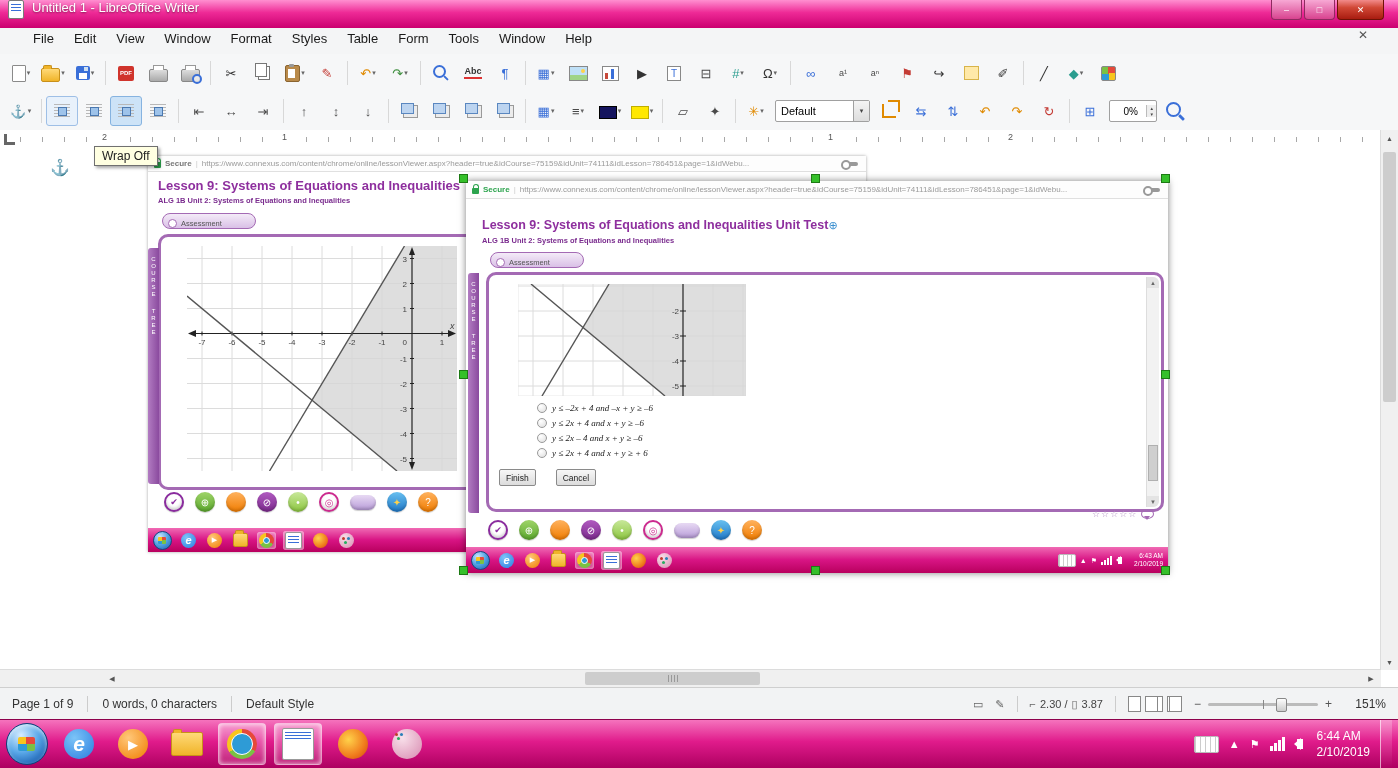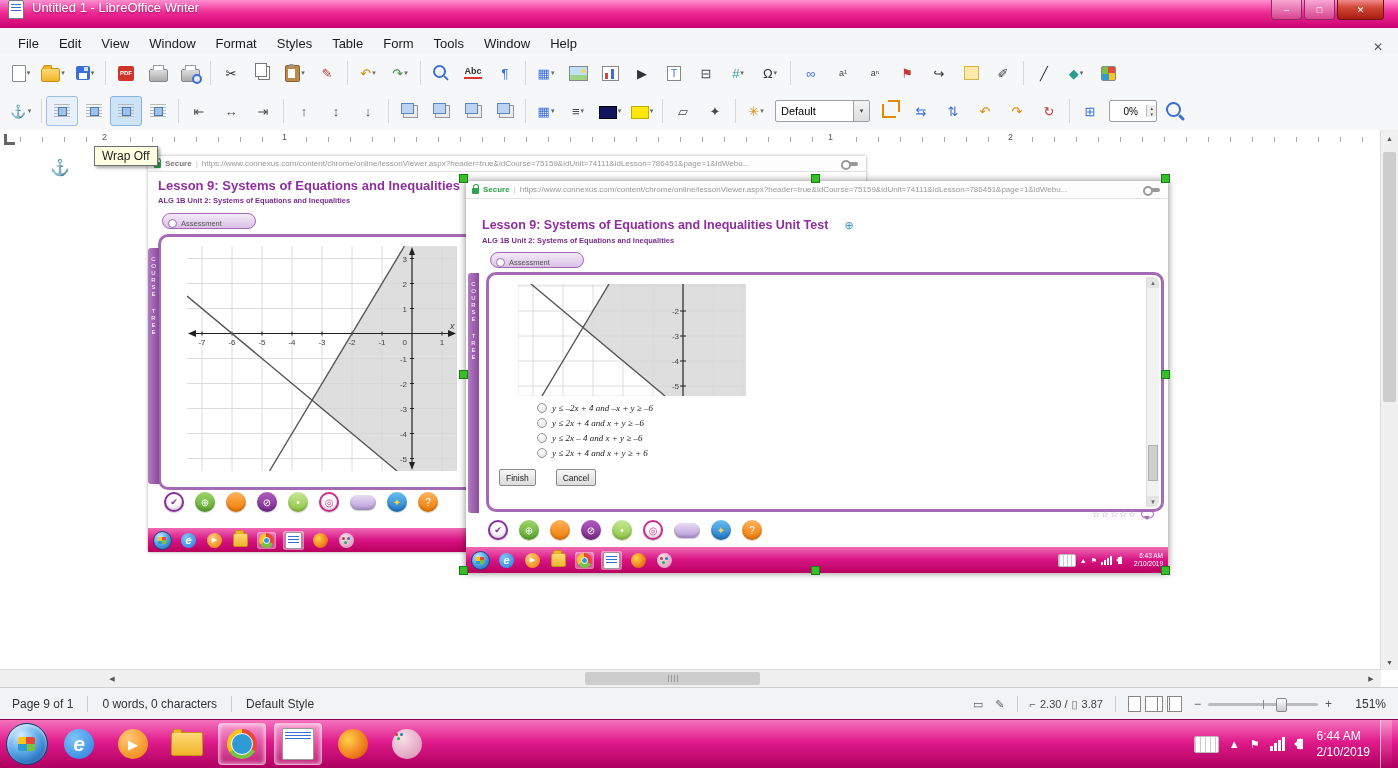--- a/index.html
+++ b/index.html
@@ -14,21 +14,21 @@
   .appicon::after{content:"";position:absolute;left:2px;top:3px;right:2px;height:9px;
     background:repeating-linear-gradient(180deg,#3a6fd8 0 1px,transparent 1px 3px);}
   .tb-title{font-size:13px;text-shadow:0 1px 2px rgba(0,0,0,.45);}
   .winbtns{position:absolute;top:0;right:14px;display:flex;gap:2px;}
   .winbtn{width:29px;height:19px;background:linear-gradient(#f7a8d4,#d8438f);border:1px solid #8e2a60;border-top:none;
     border-radius:0 0 4px 4px;color:#fff;font-size:9px;display:flex;align-items:center;justify-content:center;}
   .winbtn.close{width:45px;background:linear-gradient(#f28b8b,#d14836 40%,#a81c10);border-color:#6e1206;}
 
   
   .menubar{position:absolute;top:28px;left:0;right:0;height:26px;background:#f4f5f6;border-bottom:1px solid #e2e2e2;
-    display:flex;align-items:flex-end;padding:0 9px;gap:2px;}
+    display:flex;align-items:flex-start;padding:0 24px;gap:2px;}
   .menu-item{font-size:13px;color:#1a1a1a;padding:3px 9px;border-radius:3px;}
   .menu-close{margin-left:auto;color:#555;font-size:12px;padding:0 6px;}
 
   
   .toolbar{position:absolute;left:0;right:0;background:#f6f7f8;border-bottom:1px solid #e3e3e3;
     display:flex;align-items:center;padding:0 5px;}
   #toolbar1{top:54px;height:38px;}
   #toolbar2{top:92px;height:38px;}
   .tb{height:28px;min-width:24px;padding:0 3px;display:flex;align-items:center;justify-content:center;border-radius:3px;border:1px solid transparent;}
   .tb.active{background:#cde3f7;border-color:#86b3e0;}
@@ -106,21 +106,21 @@
   .keyic{width:11px;height:4px;background:#999;border-radius:2px;position:relative;margin:0 2px 0 8px;flex:none;}
   .keyic::before{content:"";position:absolute;left:-6px;top:-2px;width:6px;height:6px;border:2px solid #999;border-radius:50%;background:#fff;}
 
   .ftitlebar{height:14px;background:linear-gradient(180deg,#ff9ed6,#ef3a9e 55%,#d5247f);display:flex;align-items:center;padding:0 4px;gap:4px;border-bottom:1px solid #b0146a;}
   .favicon{width:8px;height:8px;background:#3a8fd0;border-radius:2px;flex:none;}
   .ftitle{font-size:8px;color:#3a0a32;white-space:nowrap;overflow:hidden;flex:1;}
   .fbtn{width:12px;height:9px;font-size:6px;color:#fff;background:linear-gradient(#f8b0d8,#d8438f);border:1px solid #a83070;border-radius:2px;display:flex;align-items:center;justify-content:center;line-height:1;flex:none;}
   .fbtn.close{background:linear-gradient(#f08a7a,#c42c18);border-color:#8a1c0c;}
 
   .lesson-title{position:absolute;font-weight:bold;color:#8e2f9e;font-size:13px;white-space:nowrap;}
-  .frontwin .lesson-title{font-size:12.5px;display:flex;align-items:center;gap:16px;}
+  .frontwin .lesson-title{font-size:12.5px;display:flex;align-items:center;gap:0;}
   .globeic{font-size:11px;color:#3a8fd0;font-weight:normal;}
   .lesson-sub{position:absolute;font-weight:bold;color:#7a2b8e;font-size:7.5px;white-space:nowrap;}
   .pill{position:absolute;width:82px;height:14px;border:1px solid #a46ab4;border-radius:8px;background:linear-gradient(#f4ebf8,#d9c0e6);display:flex;align-items:flex-end;gap:4px;padding:0 5px;font-size:7.5px;color:#555;}
   .pill::before{content:"";width:7px;height:7px;border-radius:50%;background:#fff;border:1px solid #a46ab4;flex:none;}
 
   .panel{position:absolute;border:3px solid #a46ab4;border-radius:10px;background:#fff;}
   .course-strip{position:absolute;width:11px;background:linear-gradient(90deg,#b27cc2,#8a4a9e);border-radius:3px 0 0 3px;
     color:#fff;font-size:6px;line-height:7px;padding-top:8px;z-index:3;display:flex;flex-direction:column;align-items:center;}
   .vtext{width:7px;word-break:break-all;text-align:center;}
   .vtext+.vtext{margin-top:10px;}
@@ -757,21 +757,21 @@
     <span class="hthumb">
         <i></i>
         <i></i>
         <i></i>
         <i></i>
       </span>
     <span class="sa right">▶</span>
   </div>
 
   <div class="statusbar">
-    <span>Page 9 of 1</span>
+    <span>Page 1 of 9</span>
     <span class="ssep"></span>
     <span>0 words, 0 characters</span>
     <span class="ssep"></span>
     <span>Default Style</span>
     <span class="rightgrp">
       <span class="sico">▭</span>
       <span class="sico">✎</span>
       <span class="ssep"></span>
       <span class="posgrp">
         <span class="sico">⌐</span>

